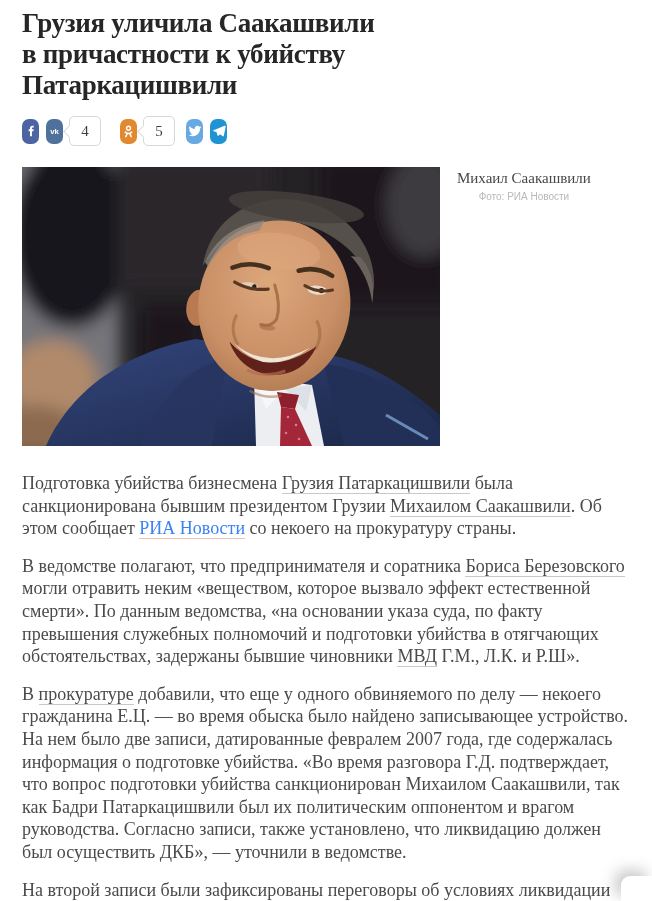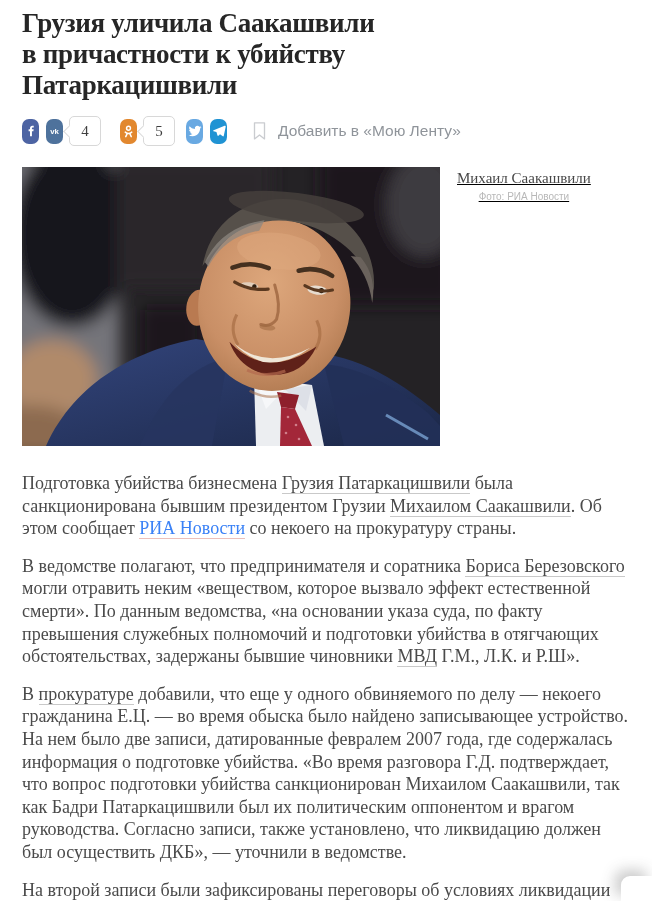--- a/index.html
+++ b/index.html
@@ -55,21 +55,21 @@
   }
   .add-feed {
     margin-left:25px;
     display:inline-flex; align-items:center; gap:11px;
     border:0; background:none; padding:0; cursor:pointer;
     font-family:"Liberation Sans","DejaVu Sans",sans-serif;
     font-size:15.5px; color:#8f949a;
   }
 
   
-  figure.photo-figure { margin:21px 0 0; display:flex;text-decoration:underline; }
+  figure.photo-figure { margin:21px 0 0; display:flex; }
   .photo { width:418px; height:279px; flex:none; overflow:hidden; background:#242225; }
   .photo svg { display:block; }
   figcaption { margin-left:17px; padding-top:2px; }
   .cap-name { font-family:"Liberation Serif",serif; font-size:15px; line-height:1.2; color:#474747; }
   .cap-credit { font-family:"Liberation Sans","DejaVu Sans",sans-serif; font-size:10px; line-height:1.2; color:#b8b8b8; margin-top:4px;text-align:center; }
 
   
   article.body-text {
     margin-top:26px;
     width:612px;
@@ -129,26 +129,20 @@
     </div>
     <button class="sbtn tw-btn" title="Twitter" style="background-color: rgb(105, 169, 226);">
       <svg width="14" height="14" viewBox="0 0 24 24">
         <path fill="#fff" d="M23 5.1c-.8.4-1.7.6-2.6.8a4.5 4.5 0 0 0 2-2.5c-.9.5-1.8.9-2.9 1.1a4.5 4.5 0 0 0-7.7 4.1A12.8 12.8 0 0 1 2.5 4a4.5 4.5 0 0 0 1.4 6 4.4 4.4 0 0 1-2-.5v.1c0 2.2 1.5 4 3.6 4.4a4.5 4.5 0 0 1-2 .1 4.5 4.5 0 0 0 4.2 3.1A9 9 0 0 1 1 19.1a12.7 12.7 0 0 0 6.9 2c8.3 0 12.8-6.9 12.8-12.8v-.6c.9-.6 1.6-1.4 2.3-2.6z"></path>
       </svg>
     </button>
     <button class="sbtn" title="Telegram" style="background-color: rgb(32, 147, 211);">
       <svg width="14" height="14" viewBox="0 0 24 24">
         <path fill="#fff" d="M21.6 3.2 2.8 10.5c-1.1.4-1 1.6 0 1.9l4.8 1.5 1.8 5.7c.3.8 1.2 1 1.8.4l2.5-2.4 4.8 3.5c.7.4 1.5.1 1.7-.8L23.5 4.6c.2-1-.8-1.8-1.9-1.4z"></path>
       </svg>
-    </button>
-    <button class="add-feed">
-      <svg width="15" height="20" viewBox="0 0 18 24">
-        <path d="M3 2.2h12v19.3l-6-4.8-6 4.8z" fill="none" stroke="#caccd0" stroke-width="1.6" stroke-linejoin="round"></path>
-      </svg>
-      <span>Добавить в «Мою Ленту»</span>
     </button>
   </div>
 
   <figure class="photo-figure">
     <div class="photo">
 
       <svg width="418" height="279" viewBox="0 0 418 279">
         <defs>
           <radialGradient id="faceG" cx="45%" cy="38%" r="70%">
             <stop offset="0" stop-color="#dda77c"></stop>

